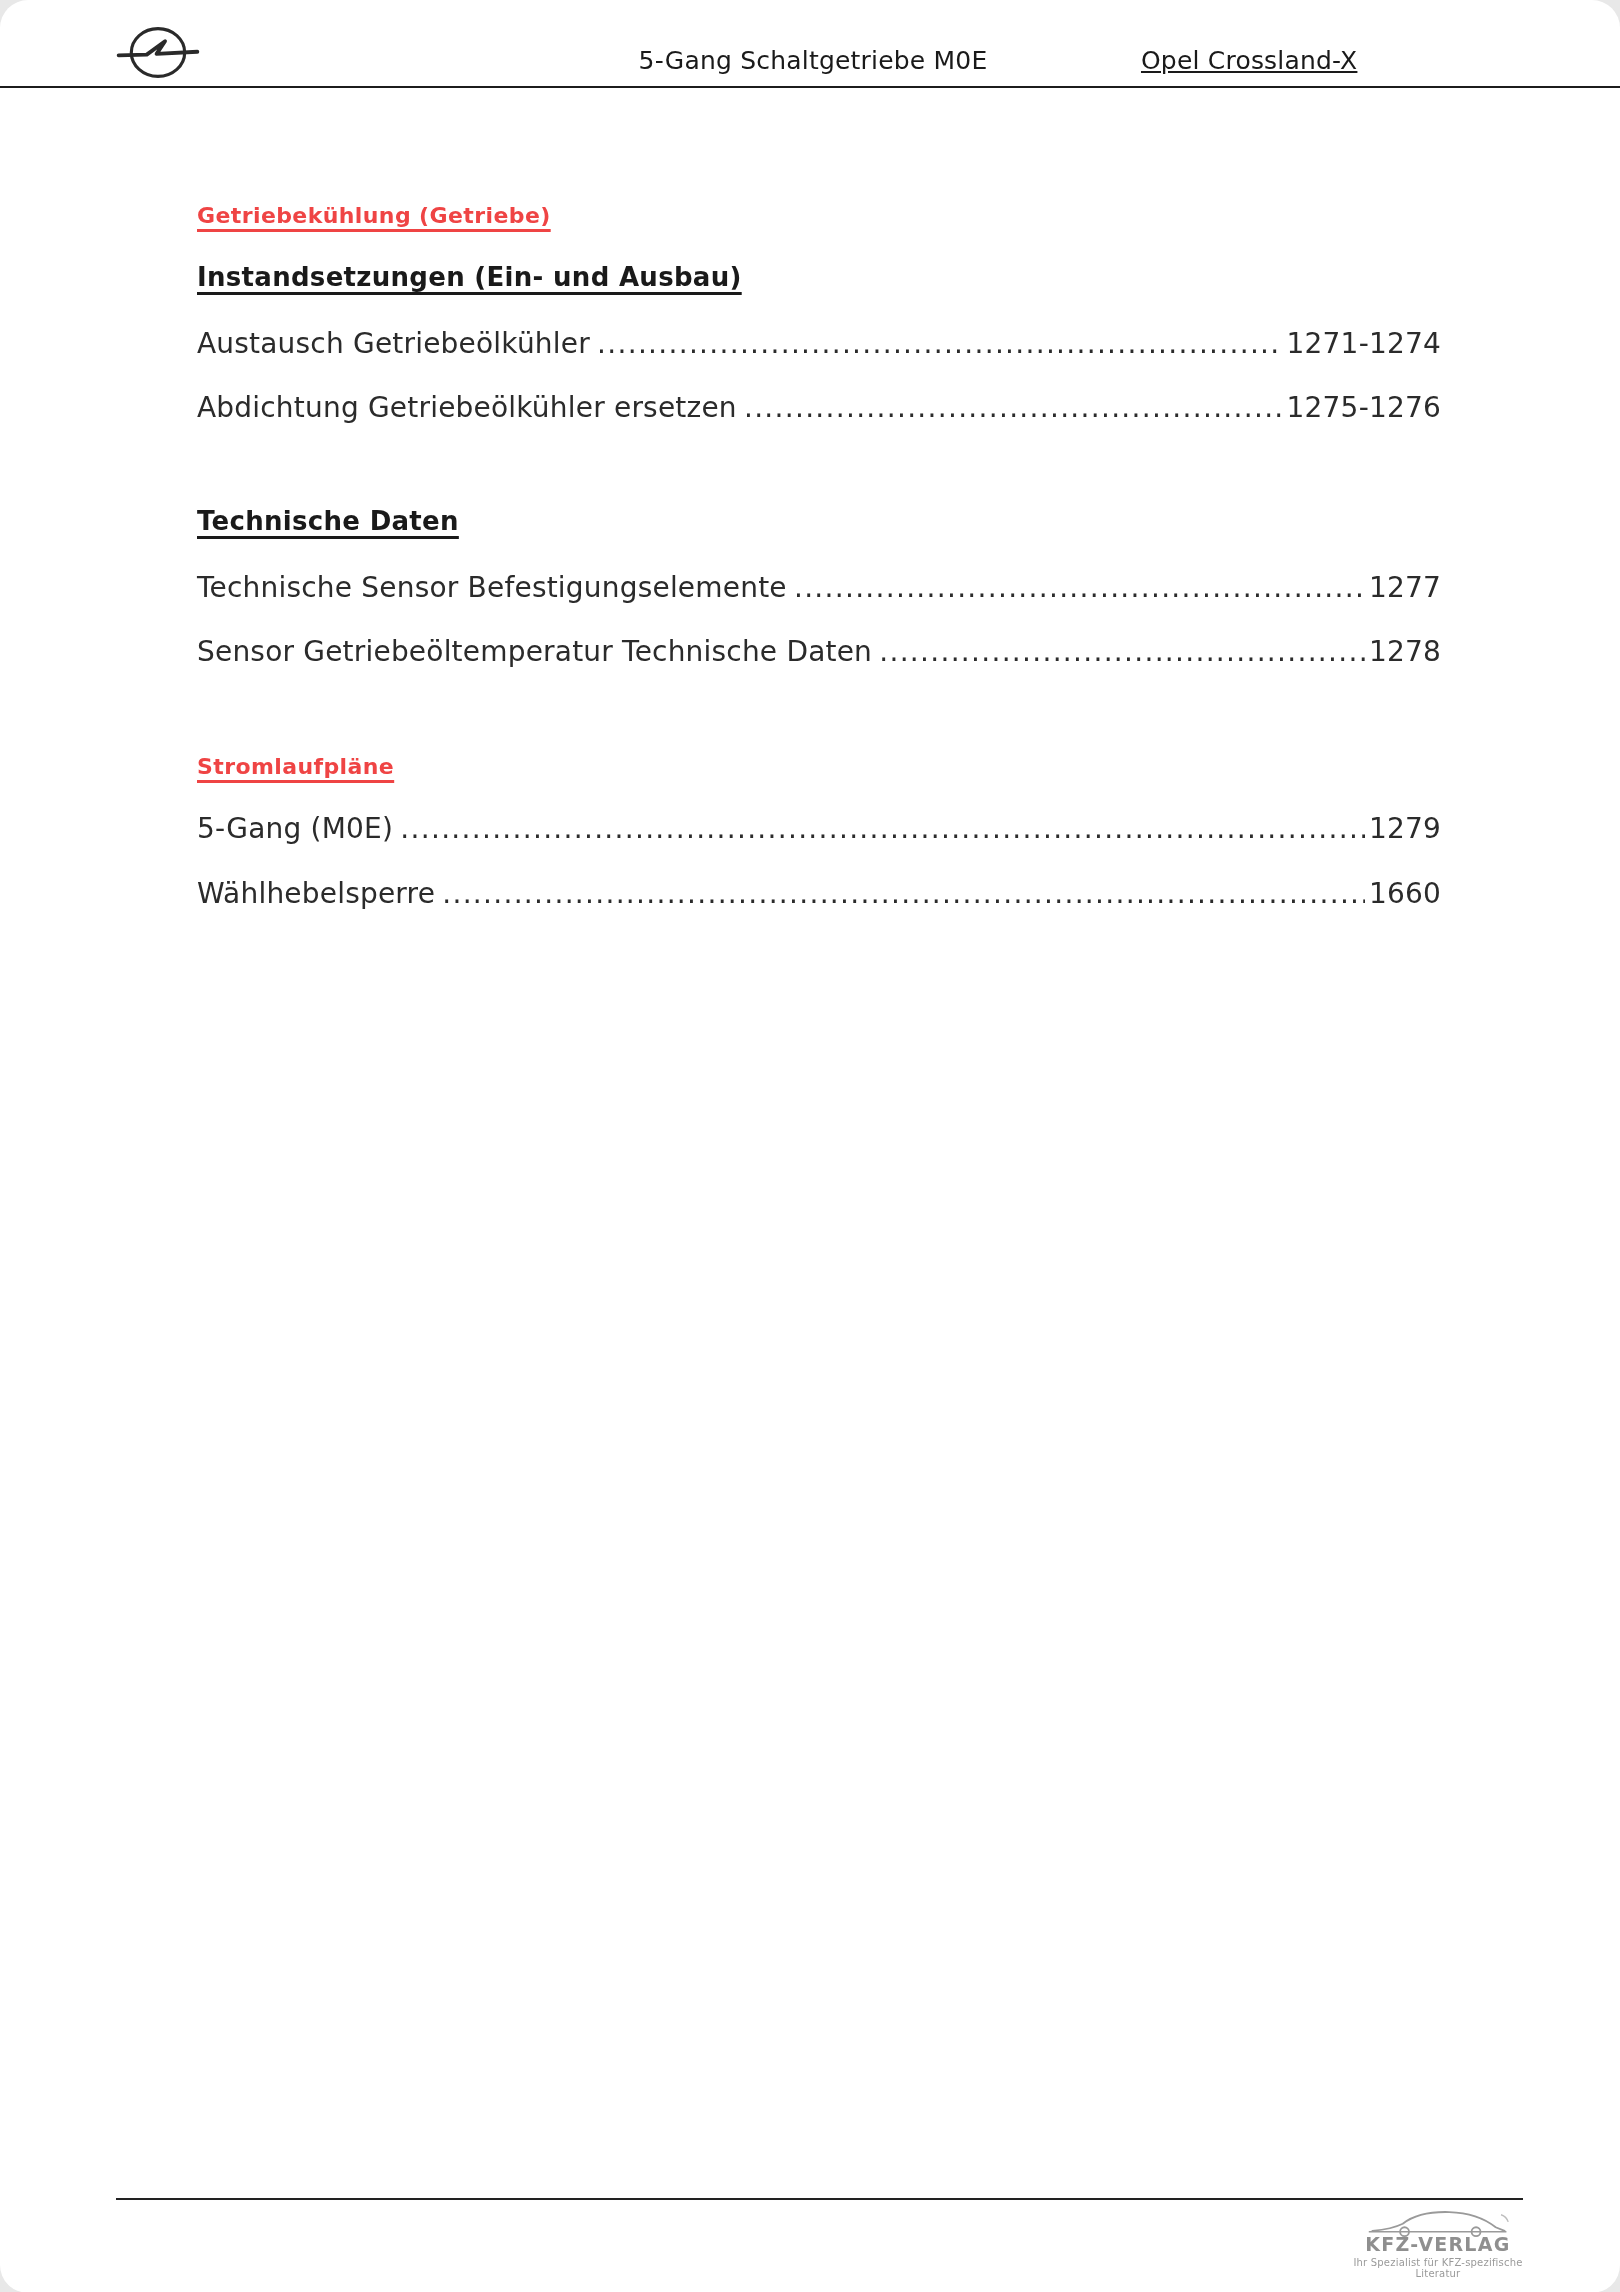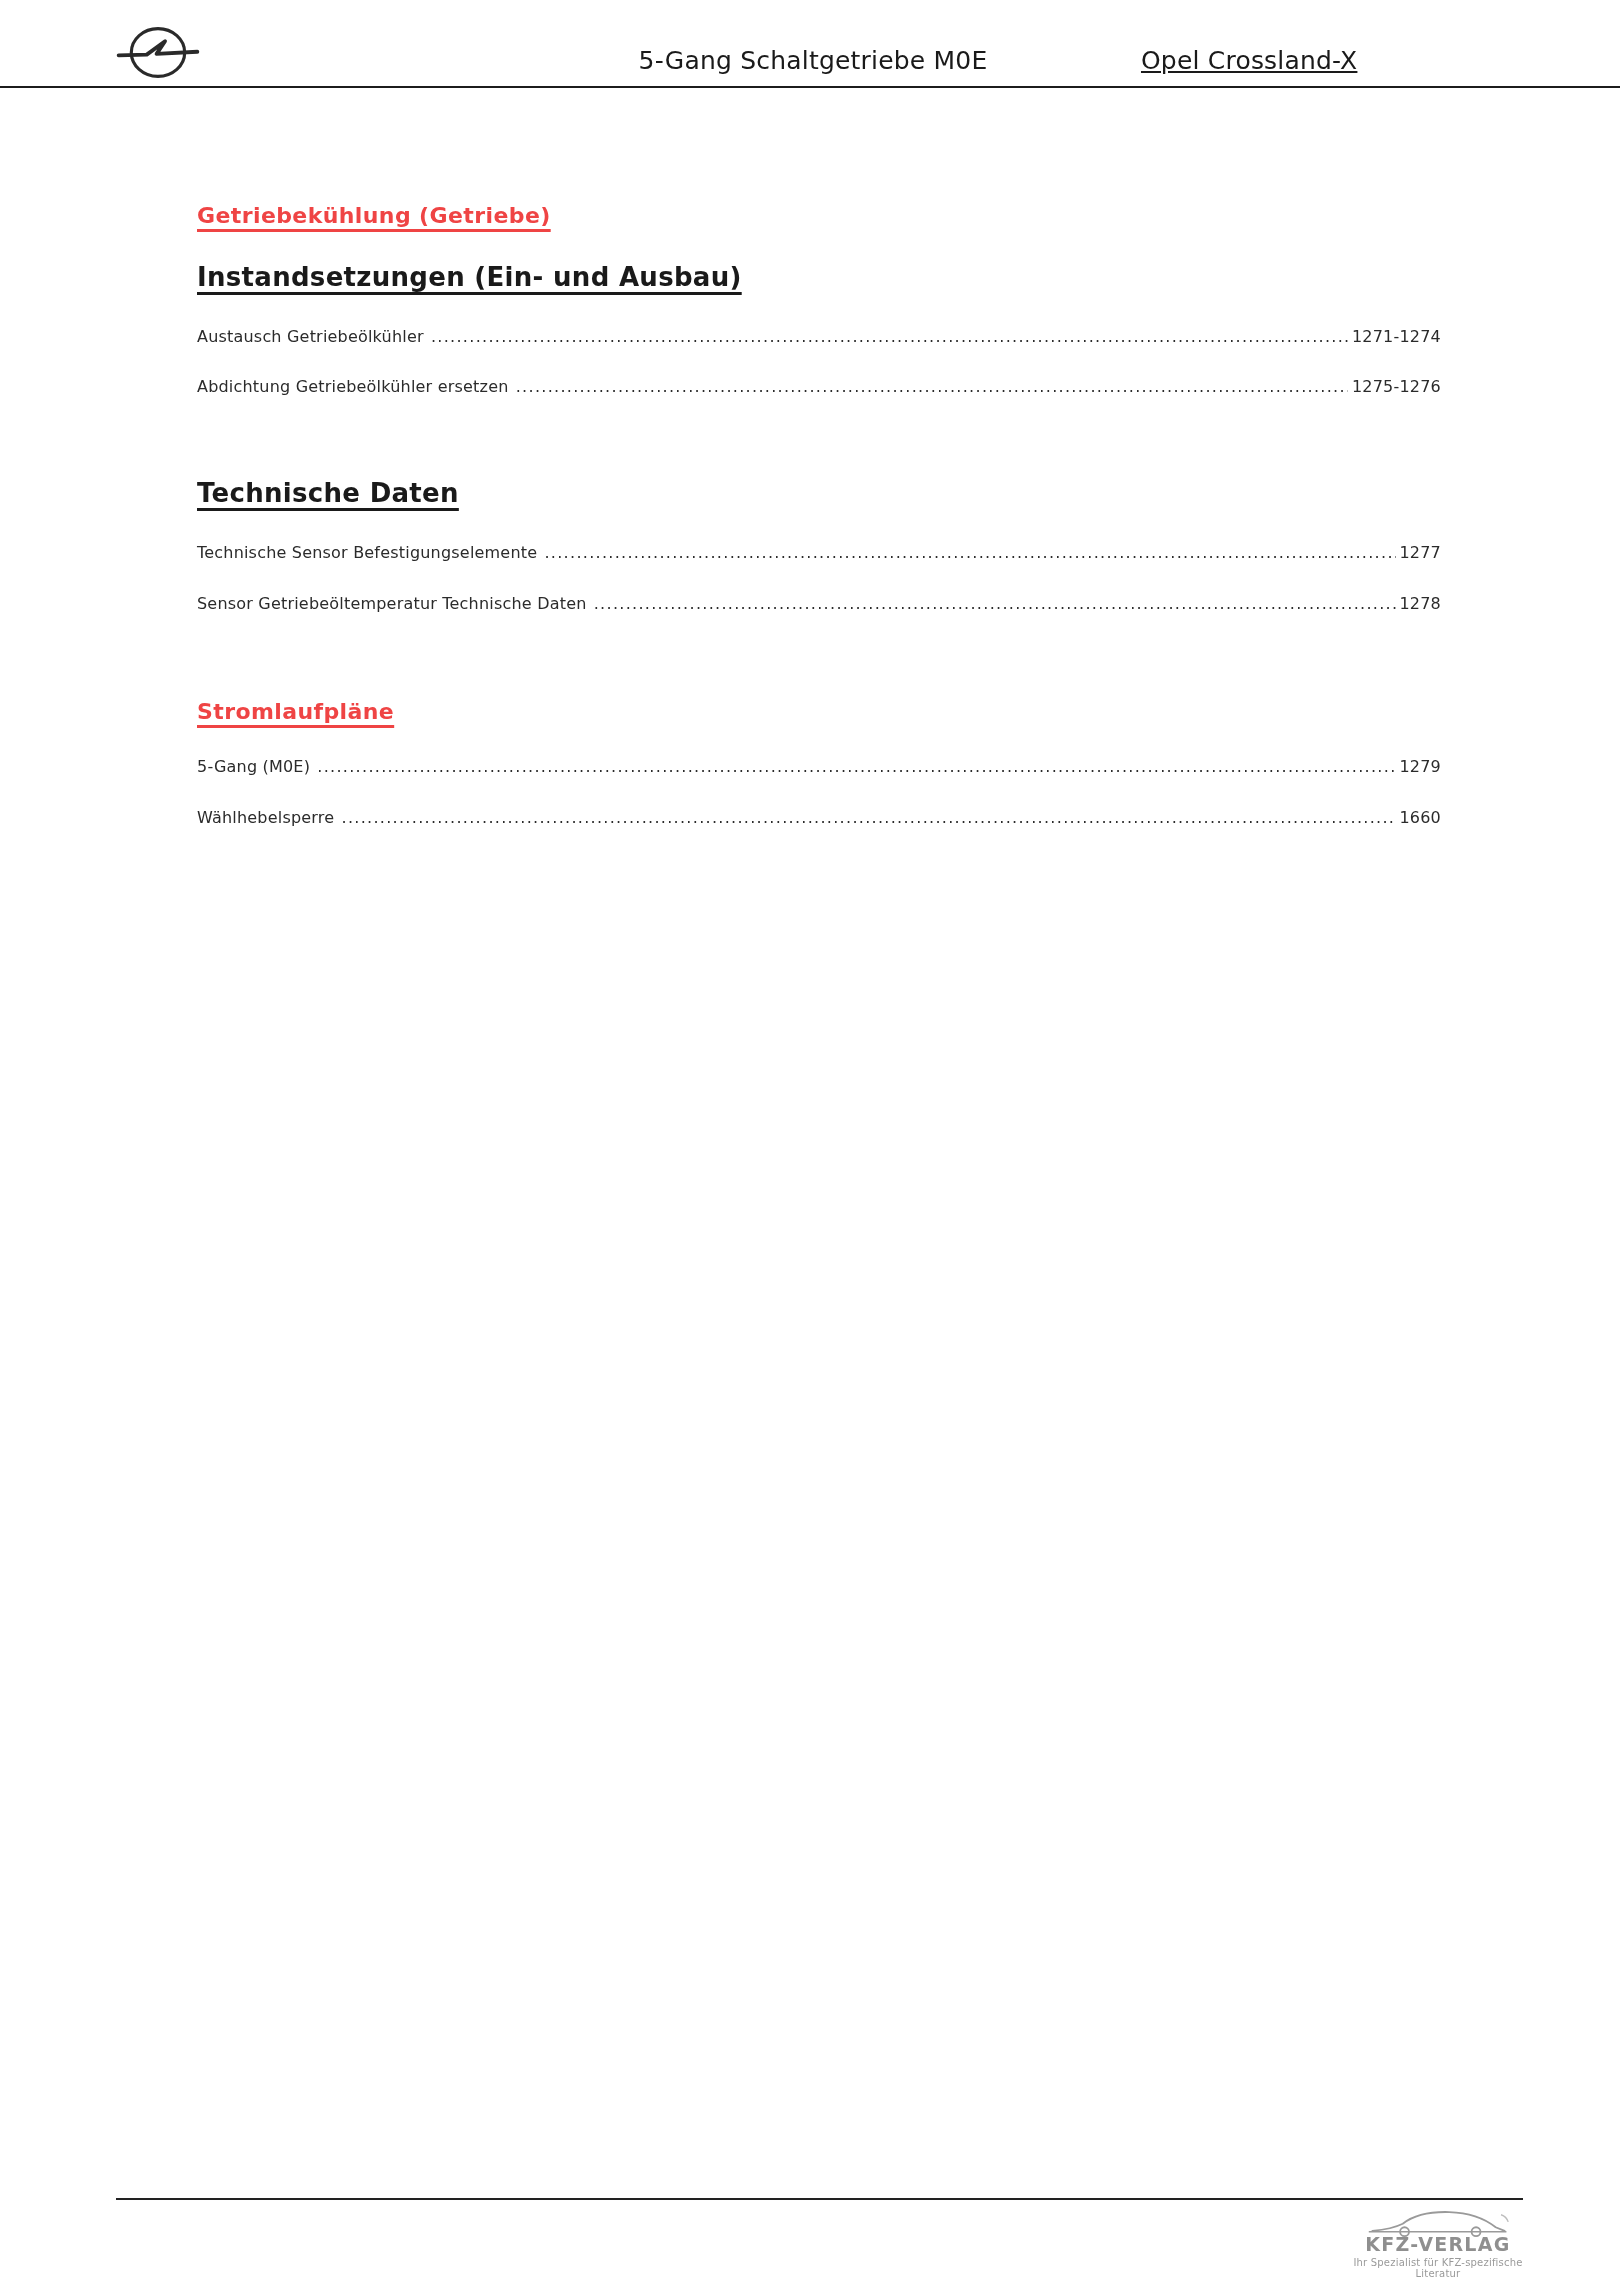--- a/index.html
+++ b/index.html
@@ -5,20 +5,21 @@
   html,body{margin:0;padding:0;background:#e8e8e8;}
   .page{
     position:relative;
     width:1620px;
     height:2293px;
     background:#ffffff;
     font-family:"DejaVu Sans","Liberation Sans",sans-serif;
     color:#2b2b2b;
     overflow:hidden;
     margin:0 auto;
+    border-radius:28px;
   }
   
   header{
     display:grid;
     grid-template-columns:1fr auto 1fr;
     align-items:flex-end;
     padding:23px 109px 9px 115px;
     border-bottom:2.7px solid #1c1c1c;
   }
   .logo-wrap{display:flex;align-items:center;}
@@ -58,21 +59,21 @@
     text-decoration:underline;
     text-decoration-thickness:2.7px;
     text-underline-offset:6.3px;
     margin:0 0 36px 0;
   }
   .group{margin-bottom:82px;}
   .section{margin-bottom:86px;}
   .toc-row{
     display:flex;
     align-items:baseline;
-    font-size:16px;
+    font-size:28px;
     letter-spacing:0.2px;
     margin-bottom:32px;
     line-height:1.15;
   }
   .toc-label{white-space:nowrap;}
   .toc-dots{
     flex:1;
     overflow:hidden;
     white-space:nowrap;
     margin:0 3.6px 0 7.2px;

